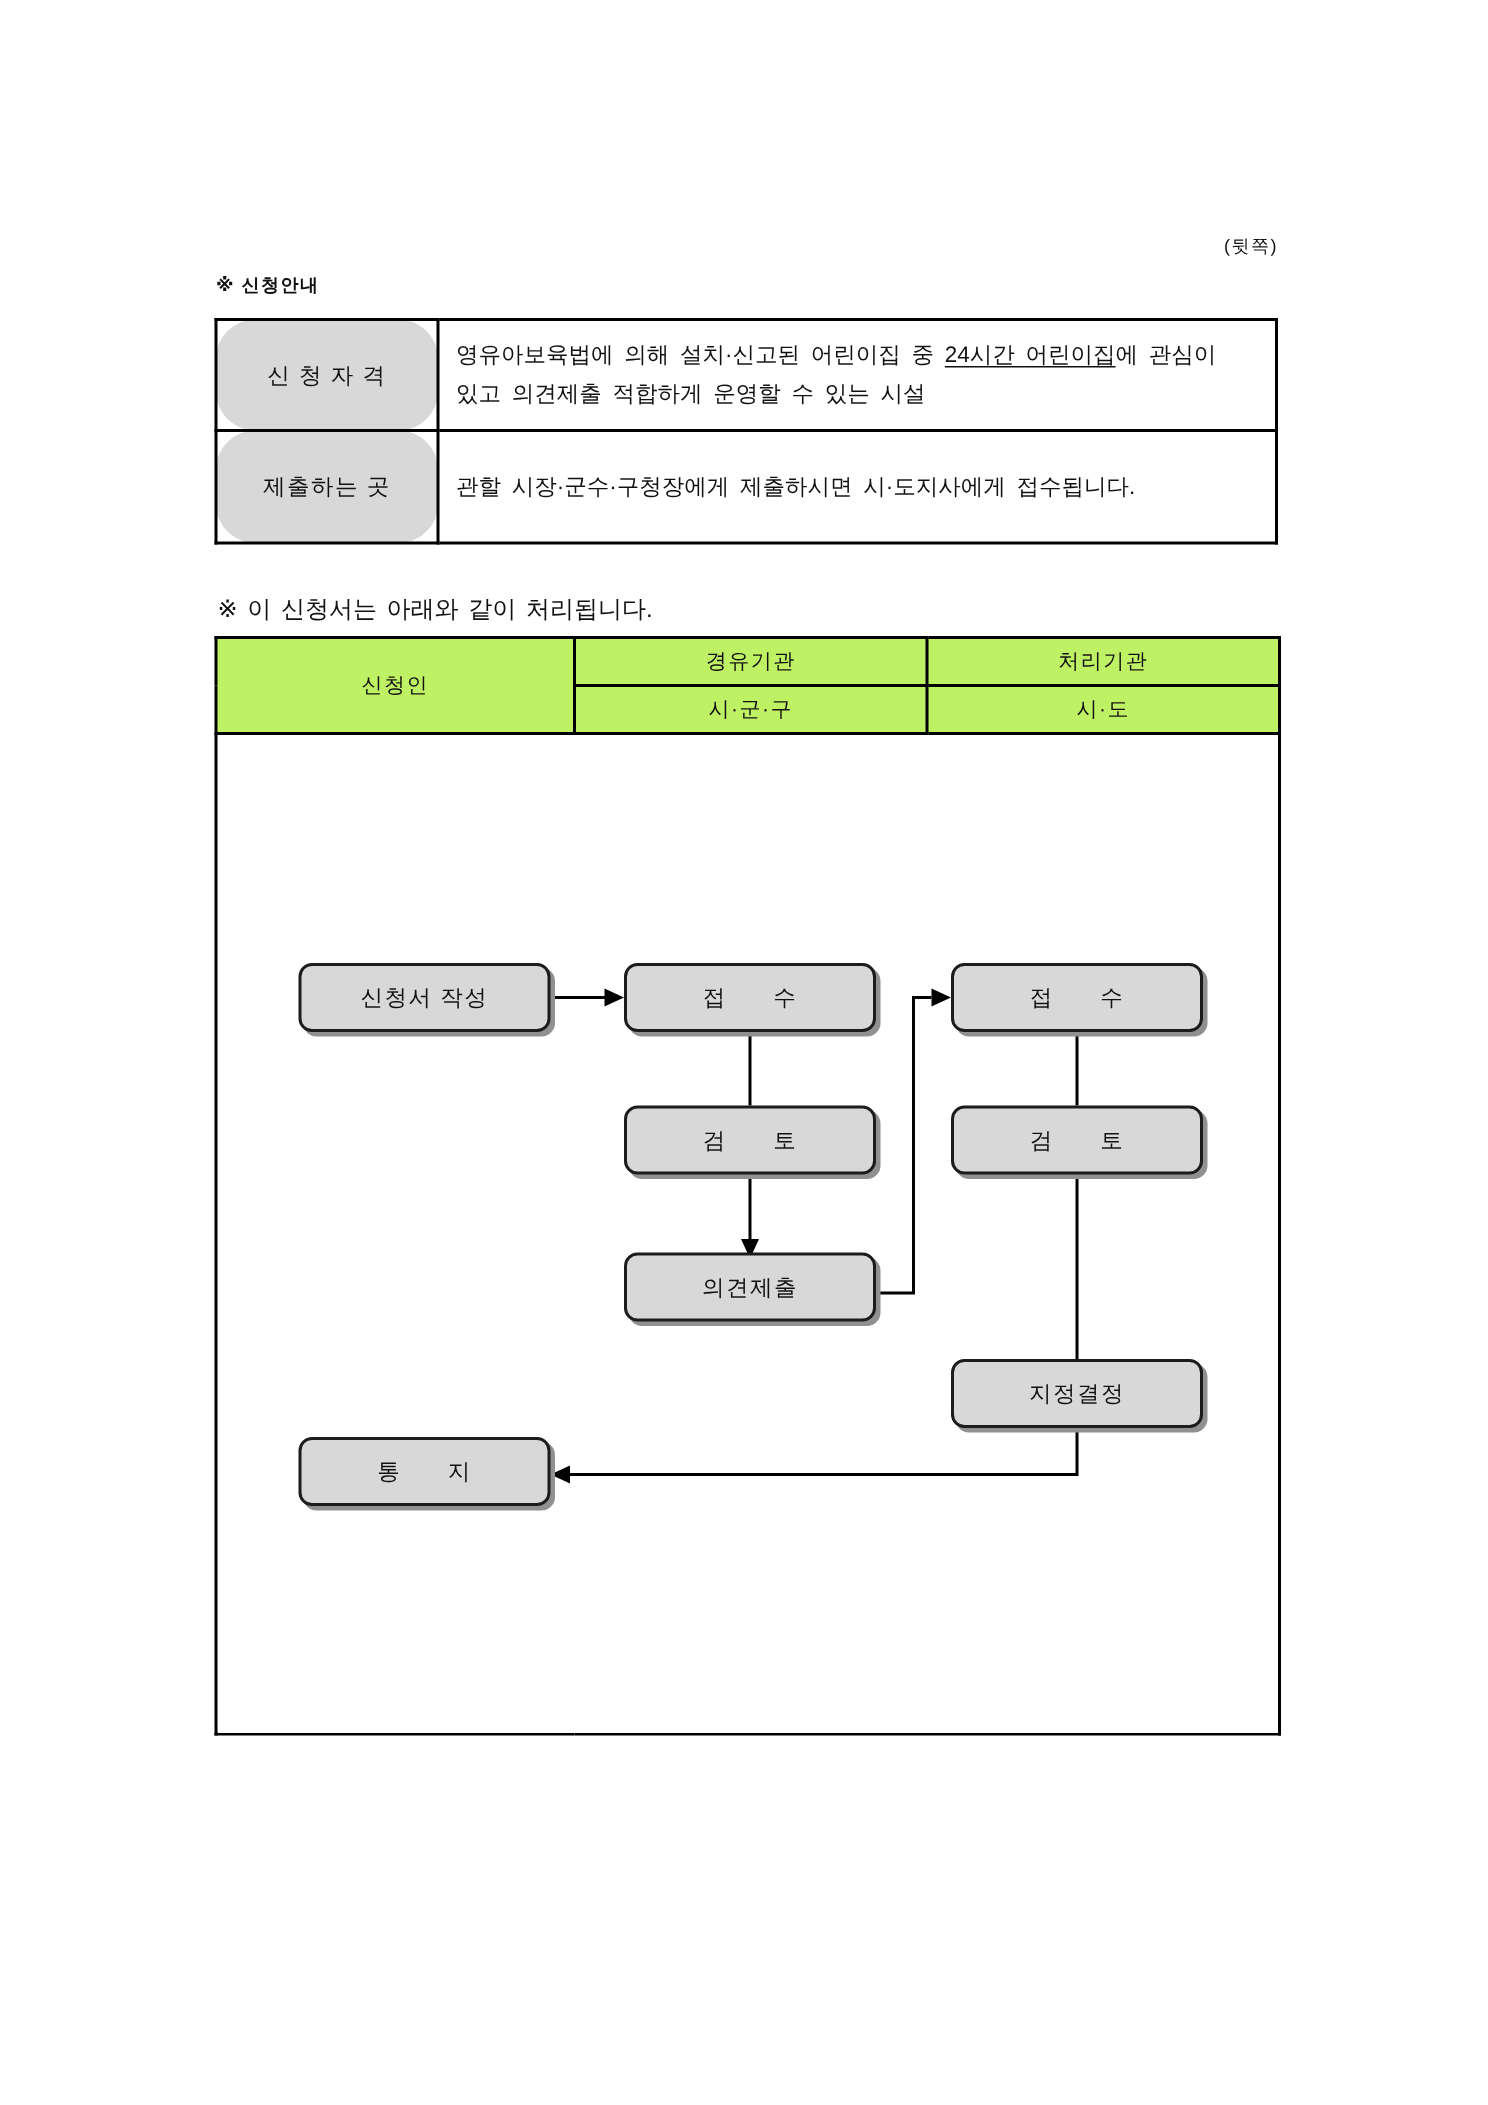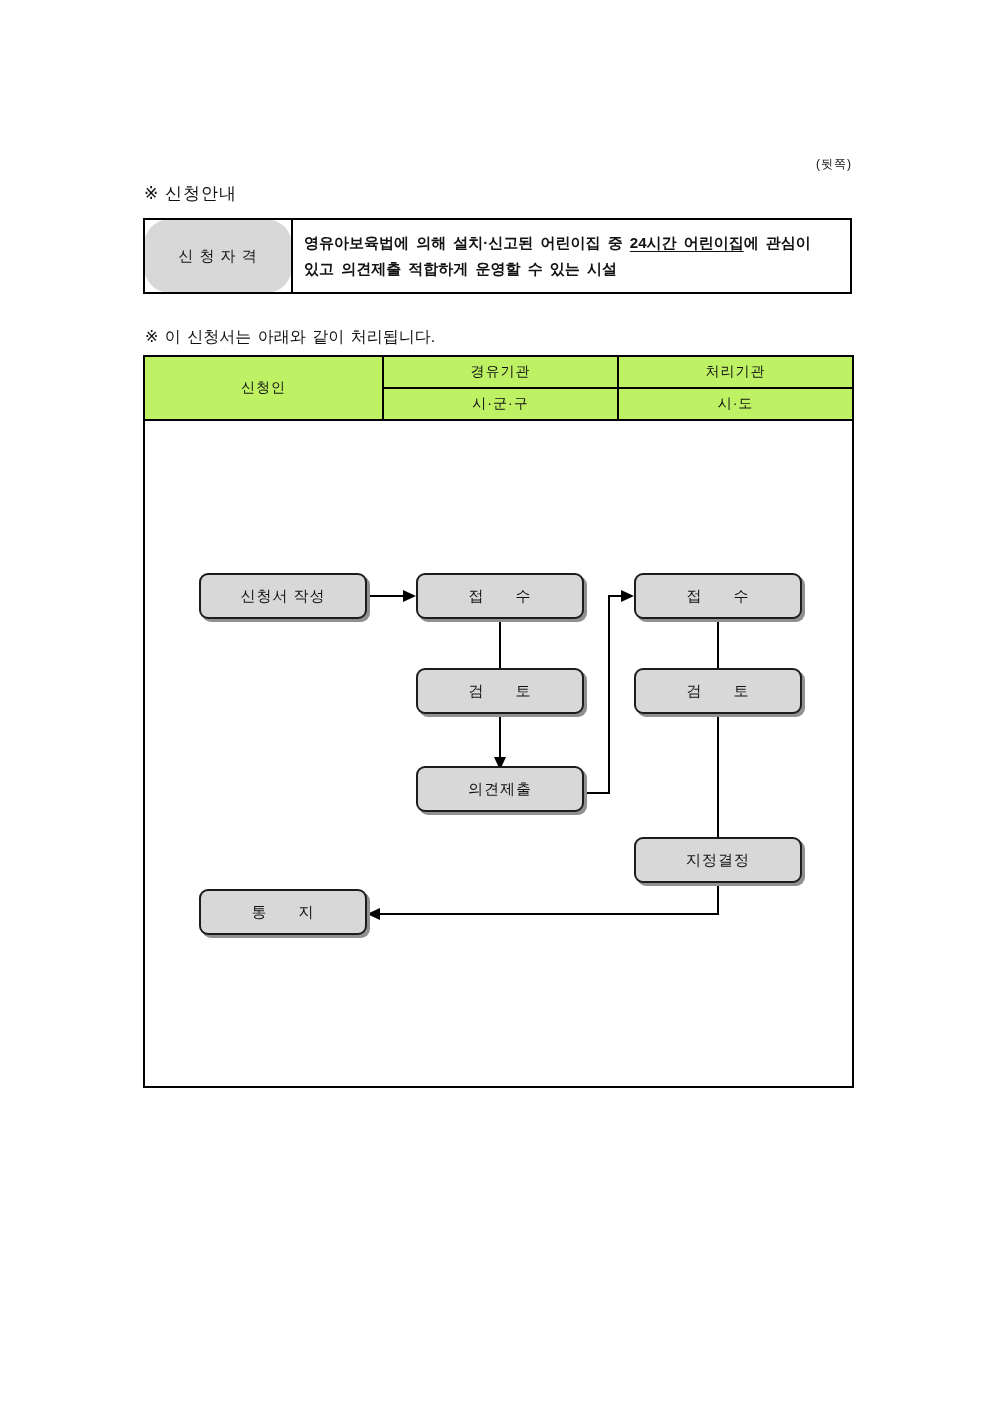--- a/index.html
+++ b/index.html
@@ -23,22 +23,22 @@
     width: 709px;
   }
   .corner-note {
     margin-top: 156px;
     text-align: right;
     font-size: 12px;
     letter-spacing: 1px;
   }
   .heading1 {
     margin: 9px 0 0 1px;
-    font-size: 17px;
-    font-weight: 400;
+    font-size: 12px;
+    font-weight: 700;
     letter-spacing: 1px;
   }
   
   .info-table {
     border-collapse: collapse;
     table-layout: fixed;
     width: 709px;
     margin-top: 13px;
   }
   .info-table td {
@@ -51,21 +51,20 @@
     text-align: center;
     font-size: 15px;
     letter-spacing: 1px;
     border-radius: 26px;
   }
   .info-table .value-cell {
     padding: 6px 12px 6px 11px;
     font-size: 15px;
     line-height: 26px;
     word-spacing: 3px;
-    font-weight: bold;
   }
   .row-1 { height: 74px; }
   .row-2 { height: 75px; }
   .u { text-decoration: underline; text-underline-offset: 3px; }
   
   .heading2 {
     margin-top: 33px;
     margin-left: 2px;
     font-size: 16px;
     word-spacing: 2px;
@@ -139,20 +138,24 @@
     <div class="corner-note">(뒷쪽)</div>
 
     <div class="heading1">※ 신청안내</div>
 
     <table class="info-table">
       <tbody>
         <tr class="row-1">
           <td class="label-cell">신 청 자 격</td>
           <td class="value-cell"><span>영유아보육법에 의해 설치·신고된 어린이집 중 </span><span class="u">24시간 어린이집</span><span>에 관심이</span><br><span>있고 의견제출 적합하게 운영할 수 있는 시설</span></td>
         </tr>
+        <tr class="row-2">
+          <td class="label-cell">제출하는 곳</td>
+          <td class="value-cell">관할 시장·군수·구청장에게 제출하시면 시·도지사에게 접수됩니다.</td>
+        </tr>
       </tbody>
     </table>
 
     <div class="heading2">※ 이 신청서는 아래와 같이 처리됩니다.</div>
 
     <table class="process-table">
       <colgroup>
         <col style="width:239px">
         <col style="width:235px">
         <col style="width:235px">

